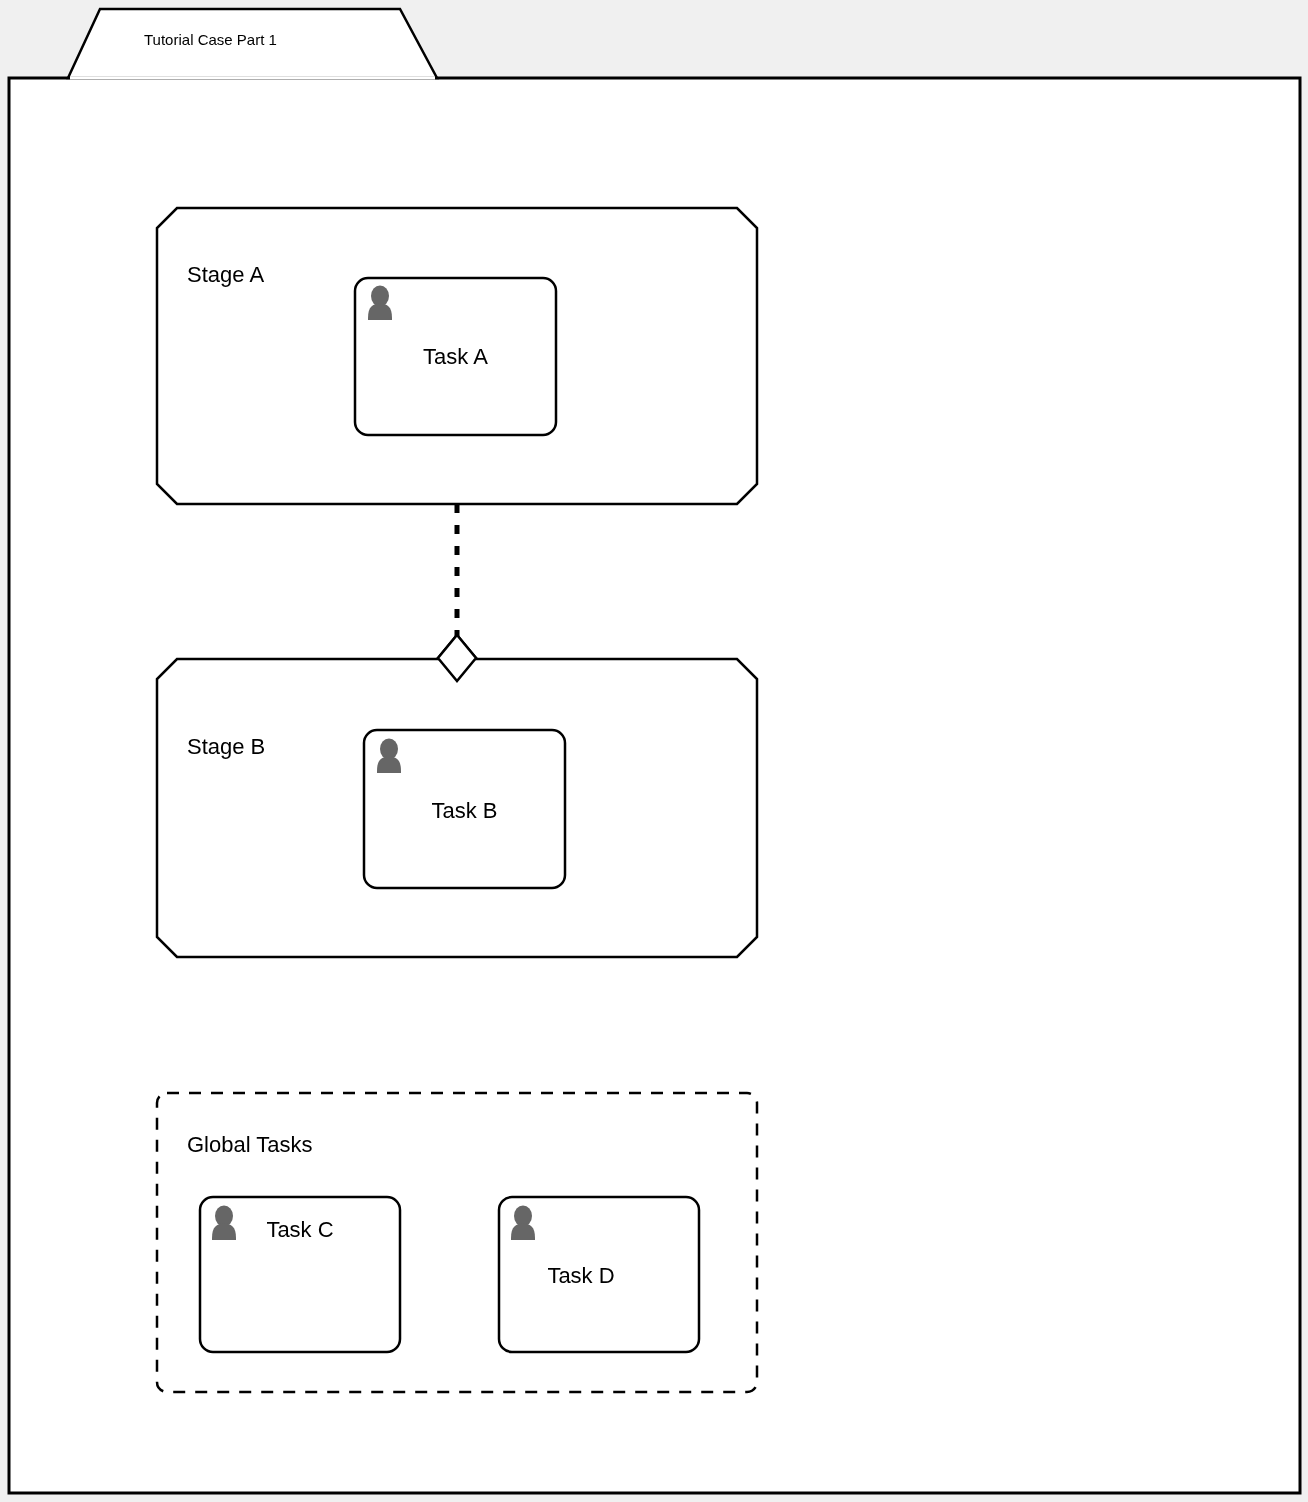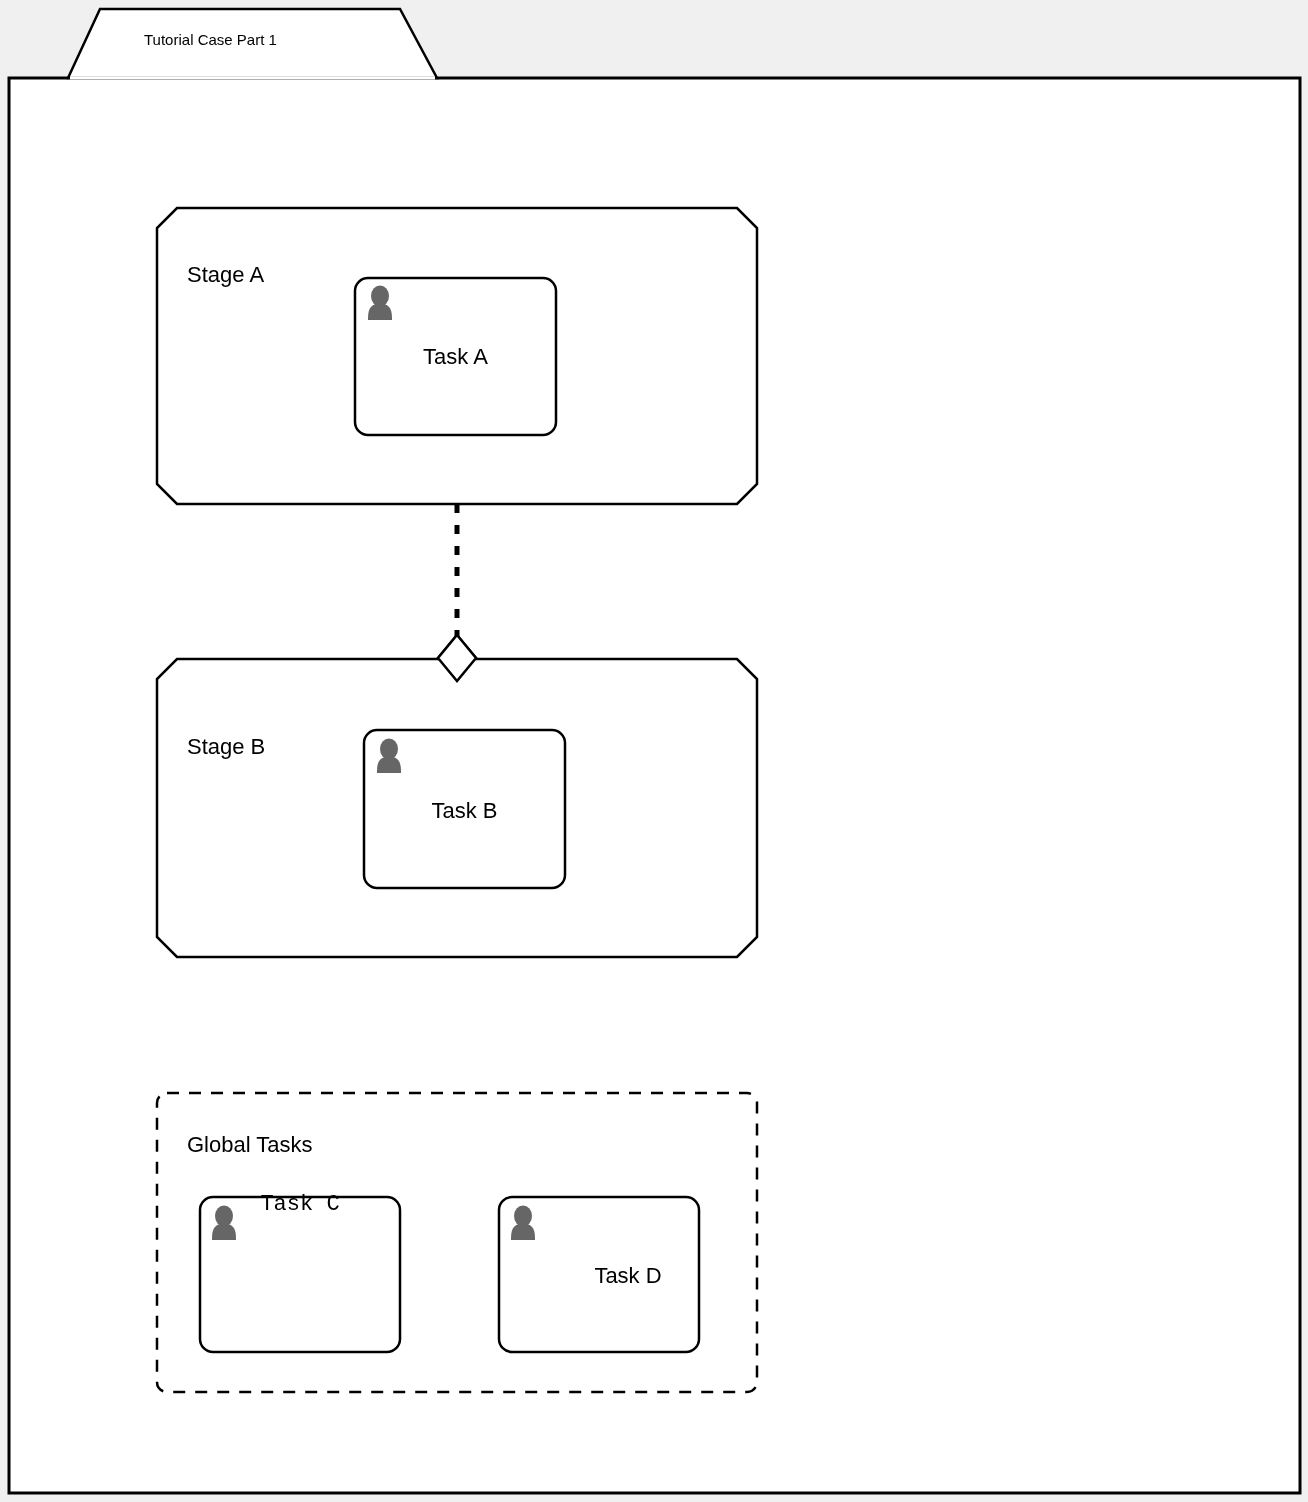--- a/index.html
+++ b/index.html
@@ -53,22 +53,22 @@
   .stage-a-label { left: 187px; top: 240px; margin-top: 24px; }
   .stage-b-label { left: 187px; top: 692px; margin-top: 44px; }
   .global-label  { left: 187px; top: 1134px; }
 
   .task-label {
     font-size: 22px;
     text-align: center;
   }
   .task-a-label { left: 355px; top: 346px; width: 201px; }
   .task-b-label { left: 364px; top: 800px; width: 201px; }
-  .task-c-label { left: 200px; top: 1194px; width: 200px; font-family: Liberation Mono, monospace; }
-  .task-d-label { left: 499px; top: 1265px; width: 164px; padding-left: 47px; }
+  .task-c-label { left: 200px; top: 1219px; width: 200px; }
+  .task-d-label { left: 499px; top: 1265px; width: 164px; }
 
   
   .icon-hit {
     position: absolute;
     width: 26px;
     height: 28px;
     background: transparent;
   }
   .icon-a { left: 367px; top: 287px; }
   .icon-b { left: 376px; top: 740px; }

